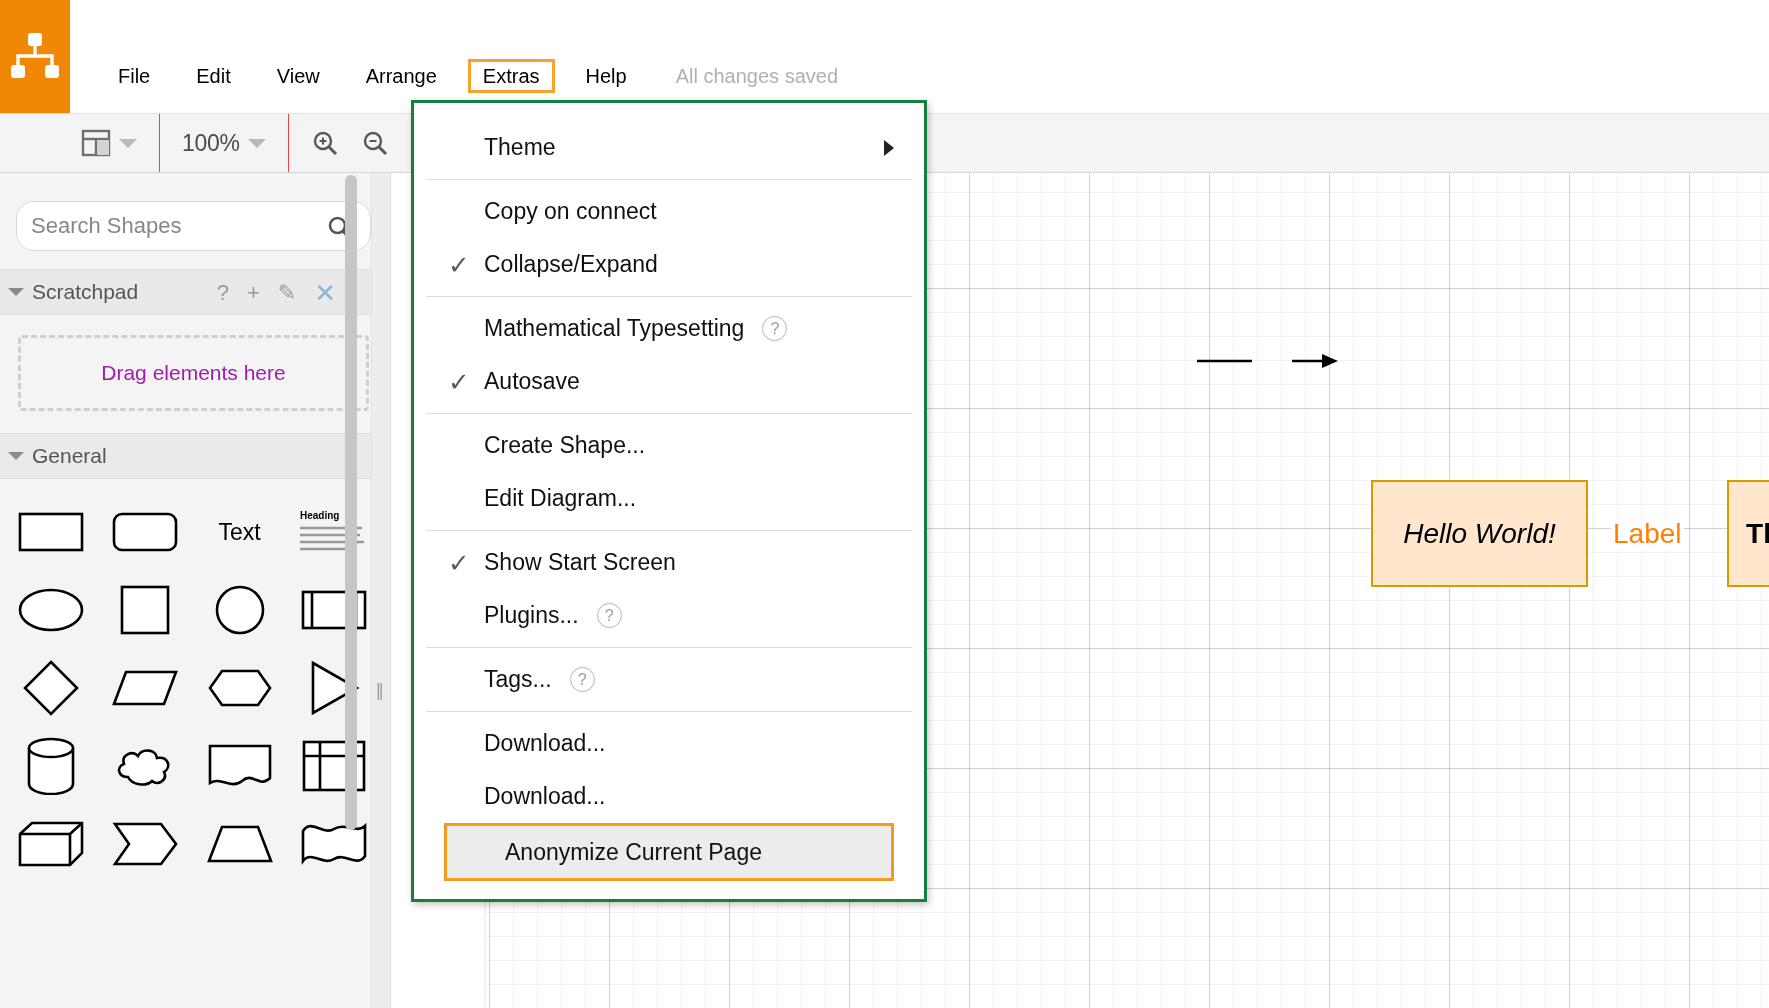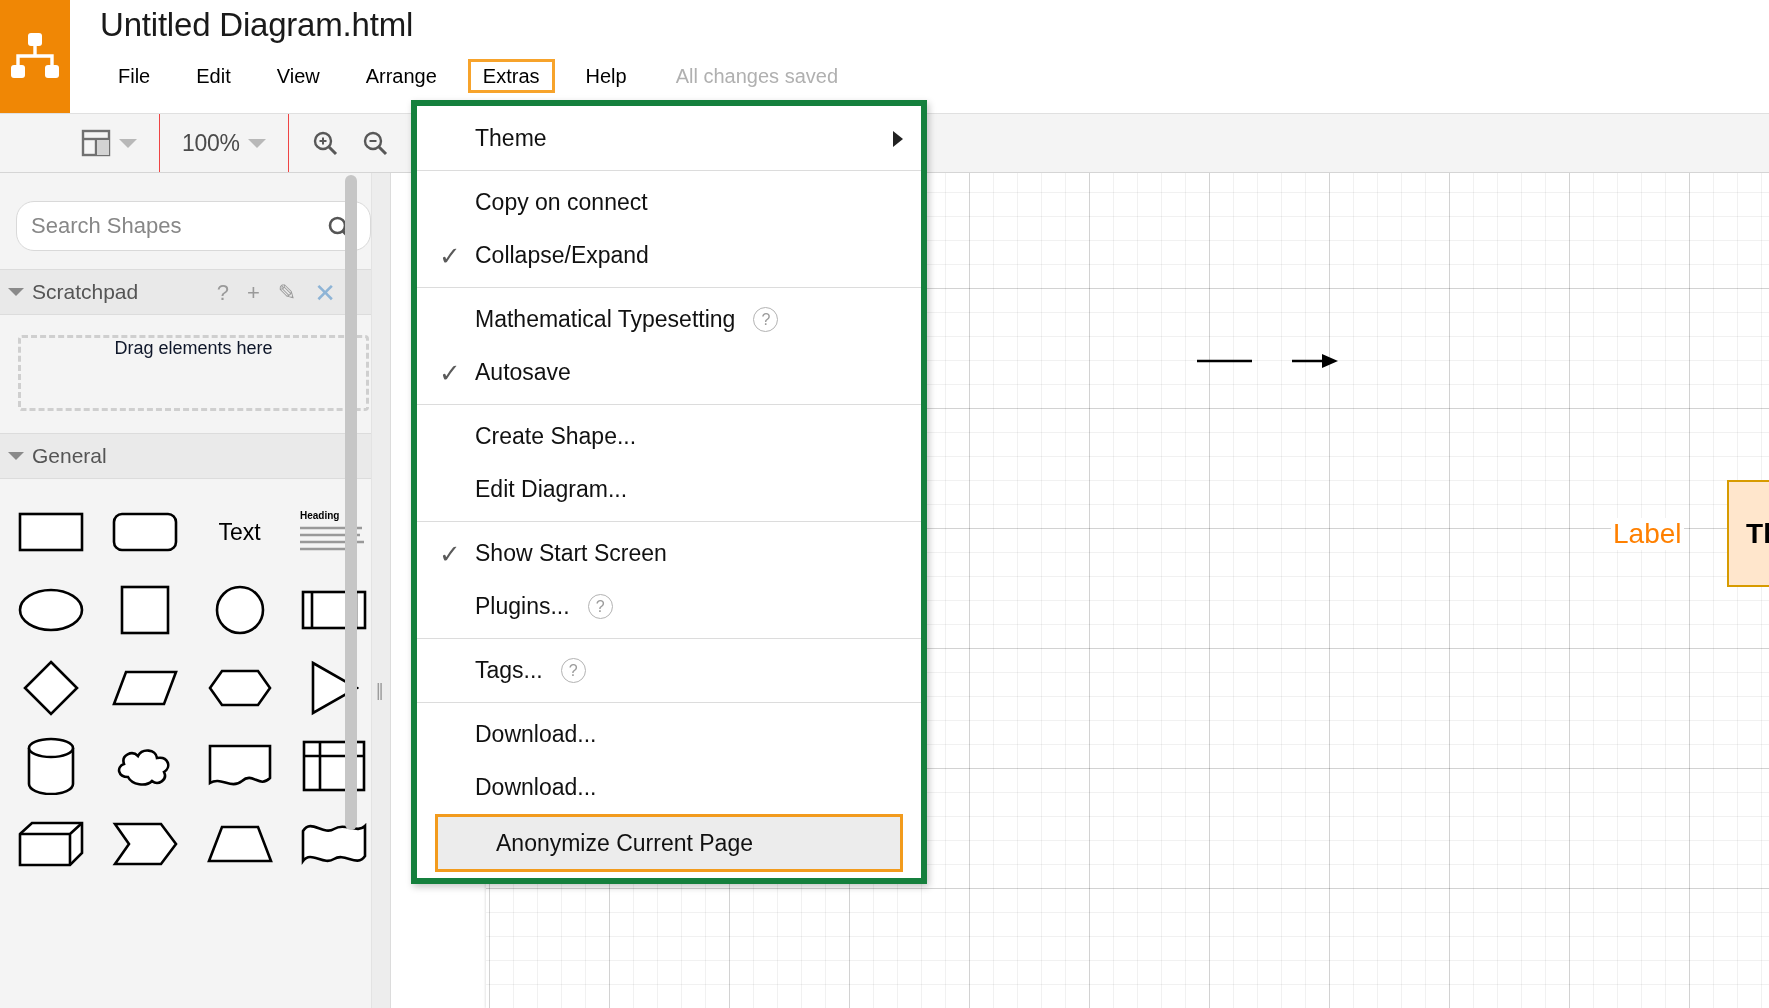--- a/index.html
+++ b/index.html
@@ -110,22 +110,22 @@
     display: flex; align-items: center; gap: 18px;
   }
   .sec-actions .act { color: #9a9a9a; font-size: 22px; line-height: 1; cursor: default; }
   .sec-actions .act.x { color: #8eb4d6; font-size: 26px; }
 
   .scratch-body {
     padding: 20px 22px 22px 18px; background: #f4f4f4;
   }
   .dropzone {
     border: 3px dashed #cfcfcf; border-radius: 4px; height: 76px;
-    display: flex; justify-content: center;
-    color: #0f172a; font-size: 18px;
+    display: flex; align-items: center; justify-content: center;
+    color: #a21caf; font-size: 21px;
   }
 
   .shapes-grid {
     display: grid; grid-template-columns: repeat(4, 1fr);
     row-gap: 0px; padding: 14px 10px 0 4px; background: #f4f4f4;
   }
   .shape-cell {
     height: 78px; display: flex; align-items: center; justify-content: center;
     cursor: default;
   }
@@ -177,24 +177,24 @@
   .edge-label {
     position: absolute; left: 1219px; top: 345px;
     font-size: 28px; color: #ff8000; background: #ffffff; padding: 0 2px;
     white-space: nowrap;
   }
 
   
   .dropdown {
     position: absolute; left: 411px; top: 100px; width: 516px;
     background: #ffffff;
-    border: 6px solid #15803d;
+    border: 3px solid #15803d;
     box-shadow: 2px 3px 7px rgba(0,0,0,0.22);
     z-index: 50;
-    padding: 0;
+    padding: 12px;
     text-align: right;
   }
   .mi {
     position: relative; height: 53px; display: flex; align-items: center;
     padding-left: 58px; font-size: 23px; color: #111; cursor: default;
     white-space: nowrap;
   }
   .mi .check {
     position: absolute; left: 22px; top: 50%; transform: translateY(-50%);
     color: #5a5a5a; font-size: 26px; line-height: 1;
@@ -227,21 +227,20 @@
 
     <div class="logo-block">
       <svg width="56" height="56" viewBox="0 0 56 56">
         <rect x="21" y="4" width="14" height="13" rx="3" fill="#ffffff"></rect>
         <rect x="4" y="36" width="14" height="13" rx="3" fill="#ffffff"></rect>
         <rect x="38" y="36" width="14" height="13" rx="3" fill="#ffffff"></rect>
         <path d="M28 17 L28 27 M11 36 L11 27 L45 27 L45 36" stroke="#ffffff" stroke-width="3.4" fill="none"></path>
       </svg>
     </div>
 
-    <div class="doc-title">Untitled Diagram.html</div>
 
     <div class="menubar">
       <div class="menu-item">File</div>
       <div class="menu-item">Edit</div>
       <div class="menu-item">View</div>
       <div class="menu-item">Arrange</div>
       <div class="menu-item active">Extras</div>
       <div class="menu-item">Help</div>
       <div class="save-status">All changes saved</div>
     </div>
@@ -495,20 +494,23 @@
 
   <div class="canvas">
     <div class="canvas-page"></div>
 
     <svg class="edge-svg">
       <line x1="805" y1="188" x2="860" y2="188" stroke="#000" stroke-width="2.4"></line>
       <line x1="900" y1="188" x2="935" y2="188" stroke="#000" stroke-width="2.4"></line>
       <path d="M930 181 L946 188 L930 195 Z" fill="#000"></path>
     </svg>
 
+    <div class="node n1">
+      <span>Hello World!</span>
+    </div>
 
     <div class="edge-label">Label</div>
 
     <div class="node n2">
       <span>This is a test!</span>
     </div>
   </div>
 
   <div class="dropdown">
     <div class="mi-pad-top"></div>

